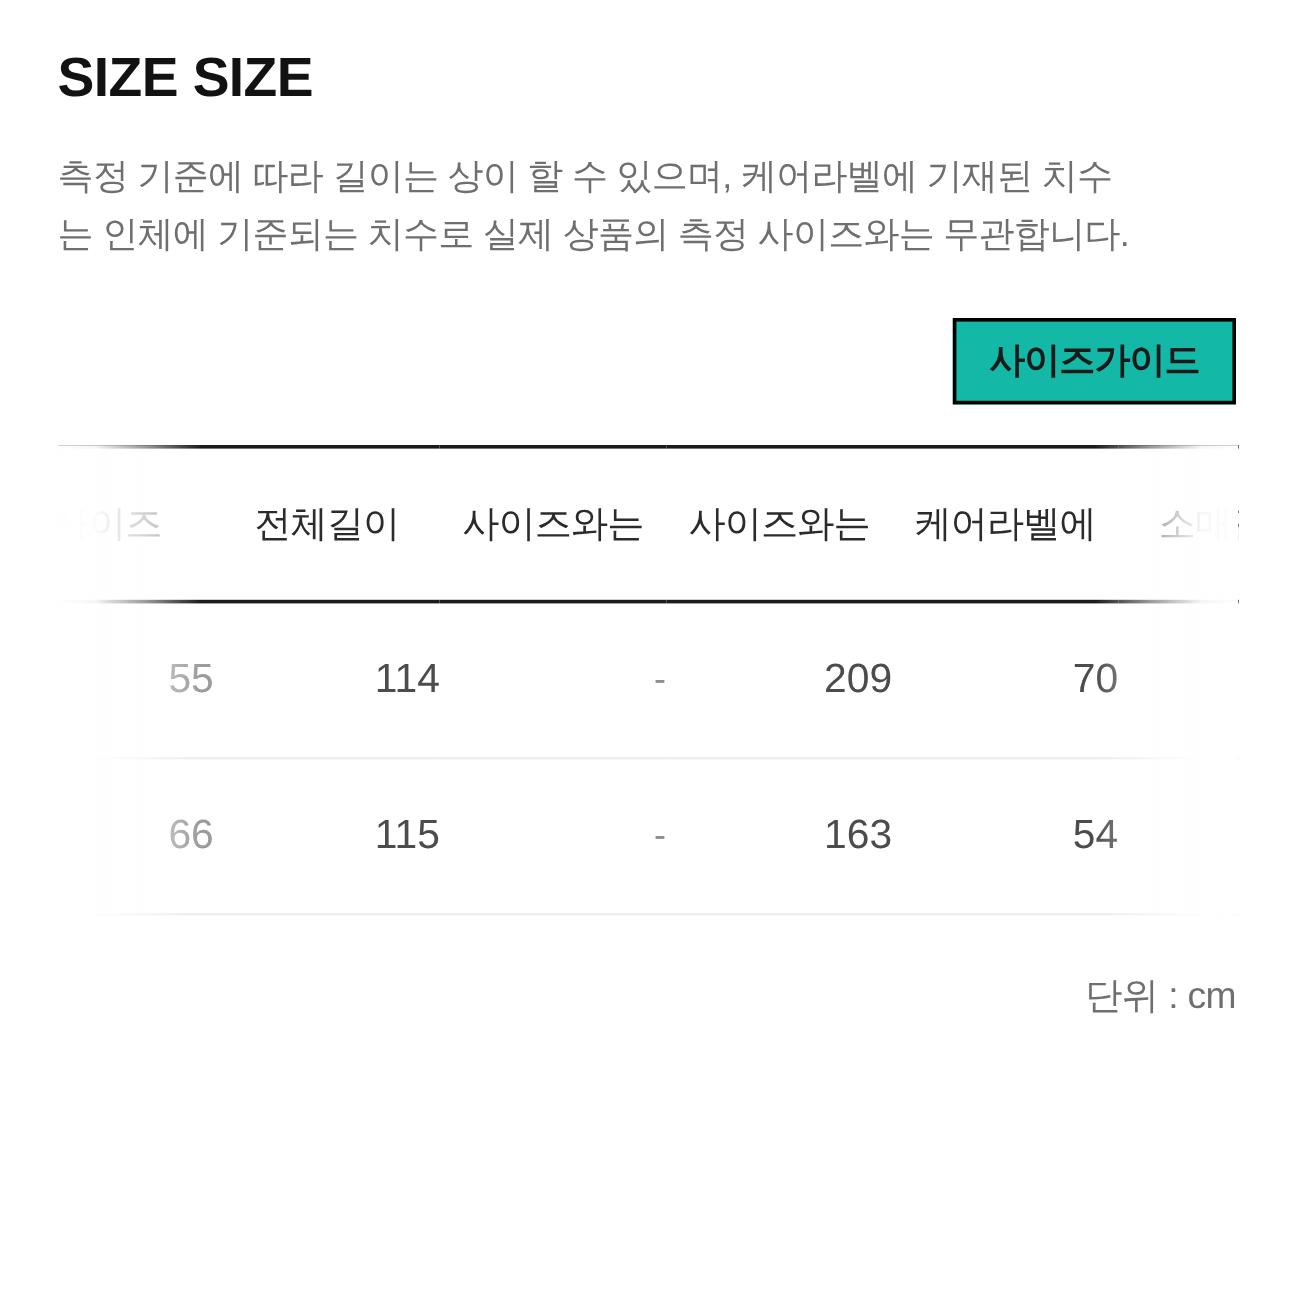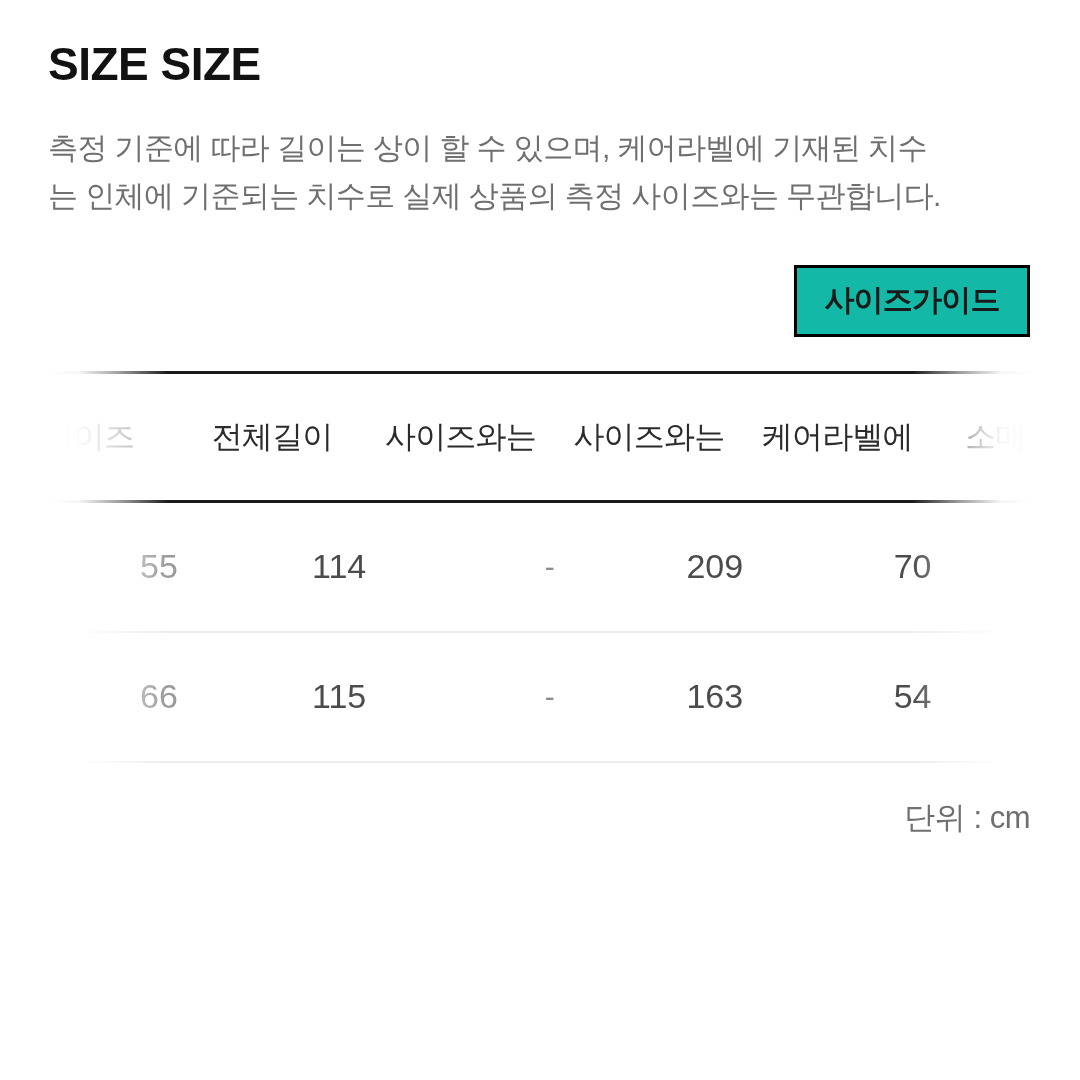--- a/index.html
+++ b/index.html
@@ -137,21 +137,21 @@
     background: linear-gradient(to right, #ffffff 0%, rgba(255,255,255,0.96) 26%, rgba(255,255,255,0.55) 62%, rgba(255,255,255,0) 100%);
   }
   .fade-right {
     right: 0;
     background: linear-gradient(to left, #ffffff 0%, rgba(255,255,255,0.96) 26%, rgba(255,255,255,0.55) 62%, rgba(255,255,255,0) 100%);
   }
 
   
   .unit-note {
     margin: 0;
-    padding-top: 34px;
+    padding-top: 46px;
     padding-right: 2px;
     text-align: right;
     font-size: 31px;
     letter-spacing: -0.5px;
     color: #6f6f6f;
   }
 </style>
 </head>
 <body>
 

